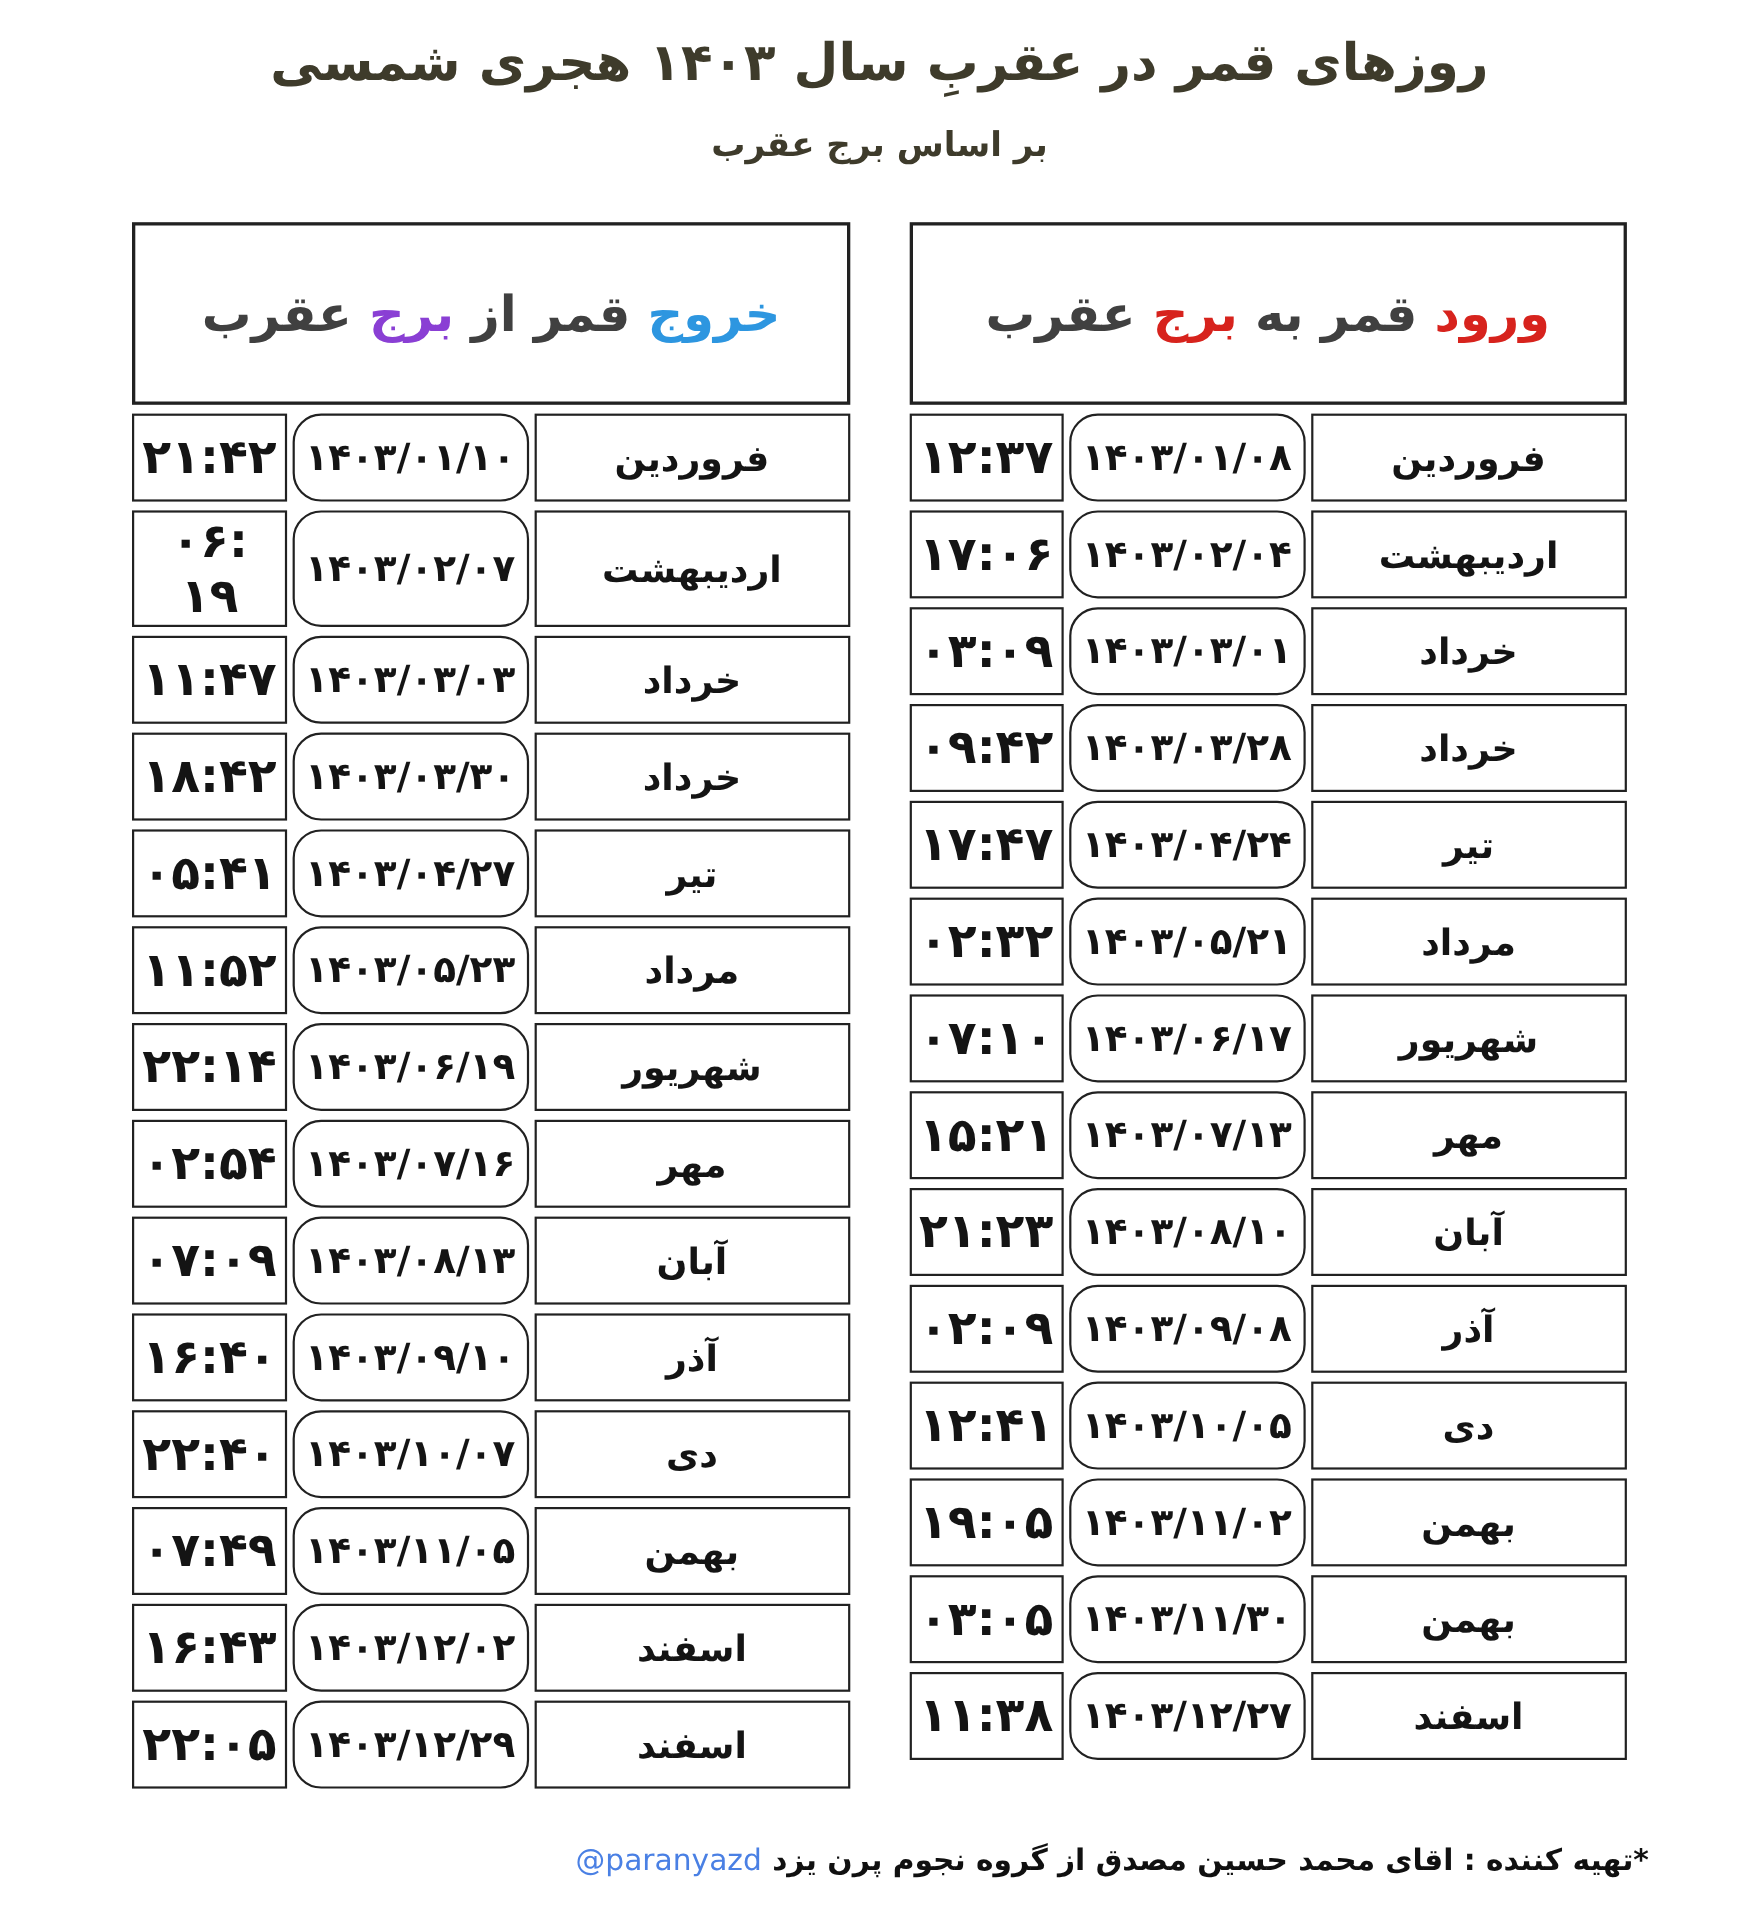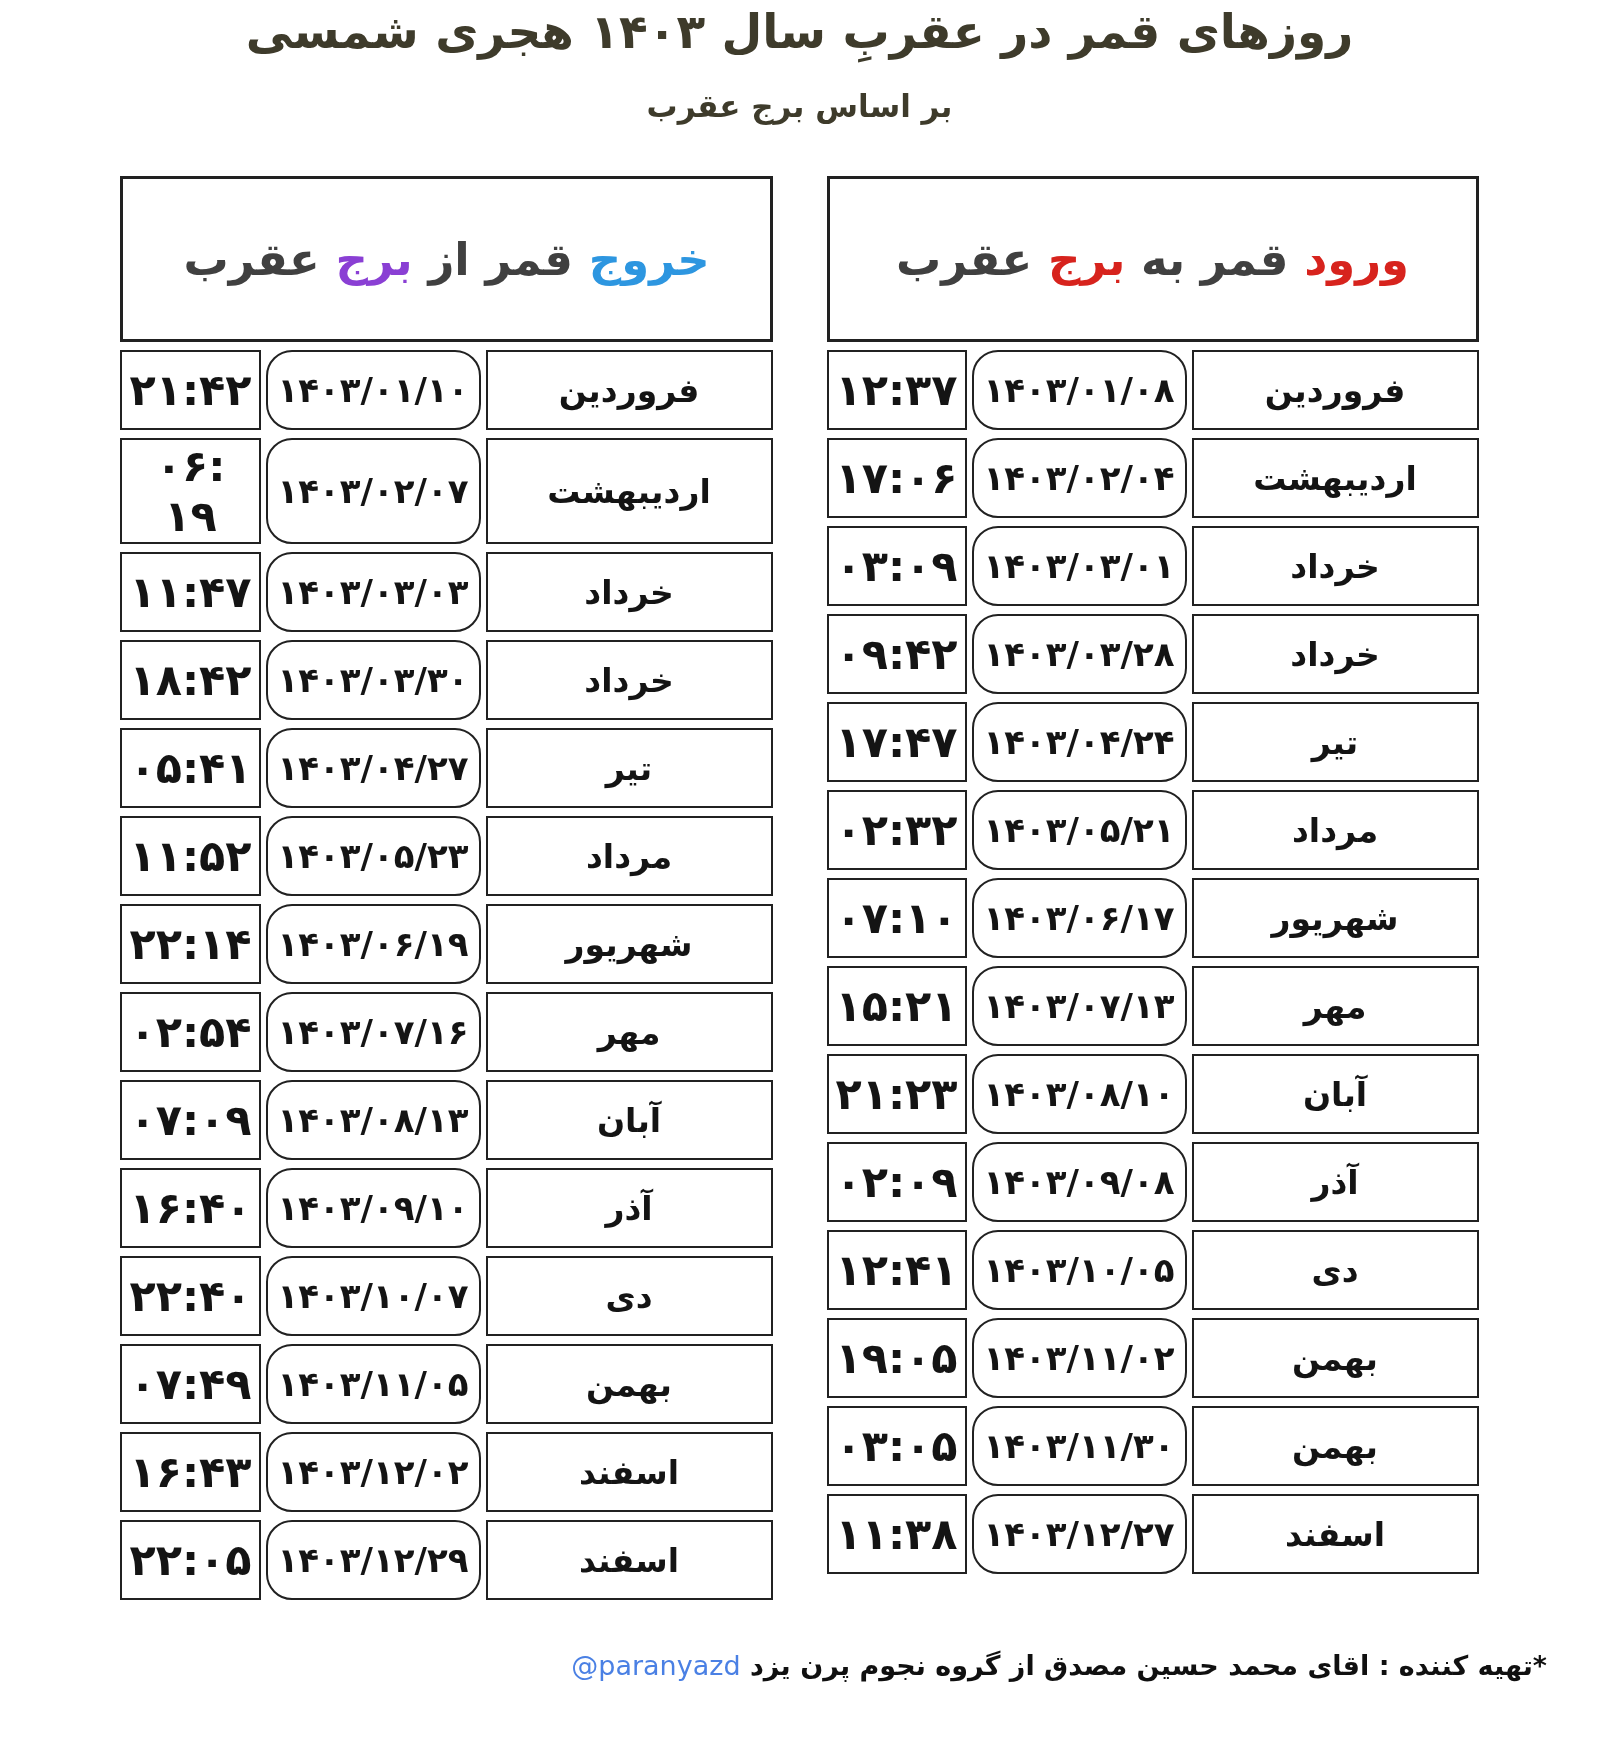--- a/index.html
+++ b/index.html
@@ -11,20 +11,21 @@
     width: 1599px;
     height: 1738px;
     font-family: "DejaVu Sans", sans-serif;
     font-weight: bold;
     color: #141414;
     overflow: hidden;
   }
   .page-title {
     direction: rtl;
     text-align: center;
+    padding-top: 26px;
     font-size: 47px;
     line-height: 1.35;
     color: #3e3b2b;
   }
   .page-subtitle {
     direction: rtl;
     text-align: center;
     margin-top: 25px;
     font-size: 31px;
     color: #3e3b2b;
@@ -63,21 +64,21 @@
   td.month-cell { font-size: 33px; direction: rtl; }
   td.date-cell  { font-size: 34px; direction: ltr; unicode-bidi: embed; border-radius: 26px; }
   td.time-cell  { font-size: 43px; direction: ltr; unicode-bidi: embed; }
   .c-red    { color: #d7231d; }
   .c-blue   { color: #2d96e0; }
   .c-purple { color: #8a3fd4; }
   .c-dark   { color: #404040; }
   .footer-line {
     direction: rtl;
     text-align: right;
-    padding-right: 52px;
+    padding-right: 100px;
     margin-top: 42px;
     font-size: 27px;
     color: #101010;
   }
   .footer-handle {
     color: #4a80e4;
     font-weight: normal;
   }
 </style>
 </head>

